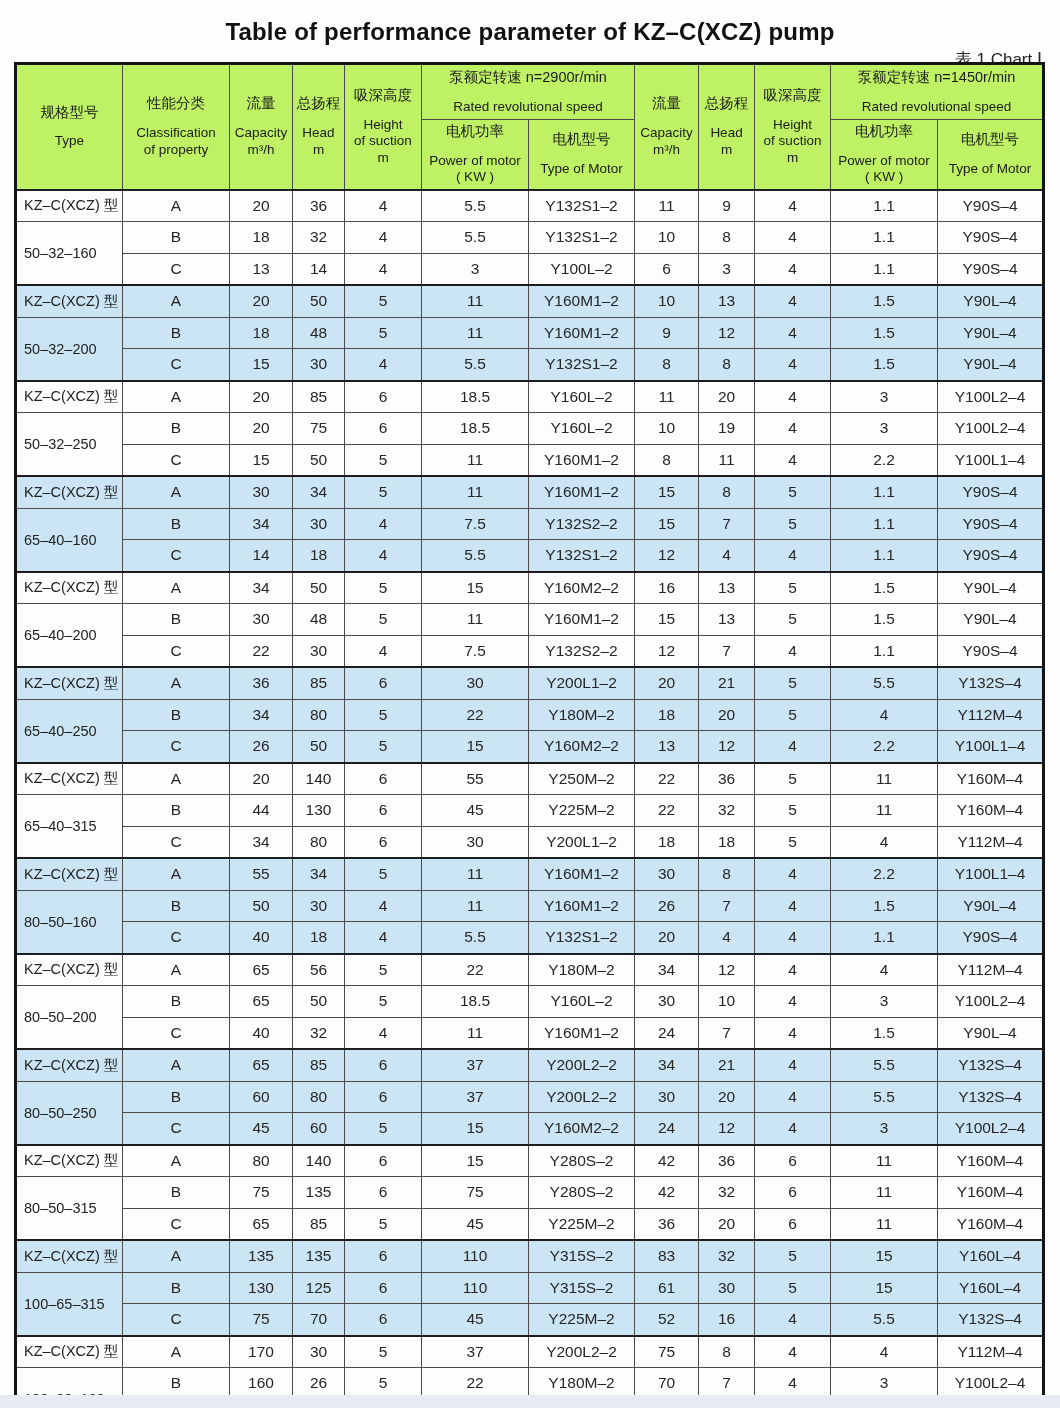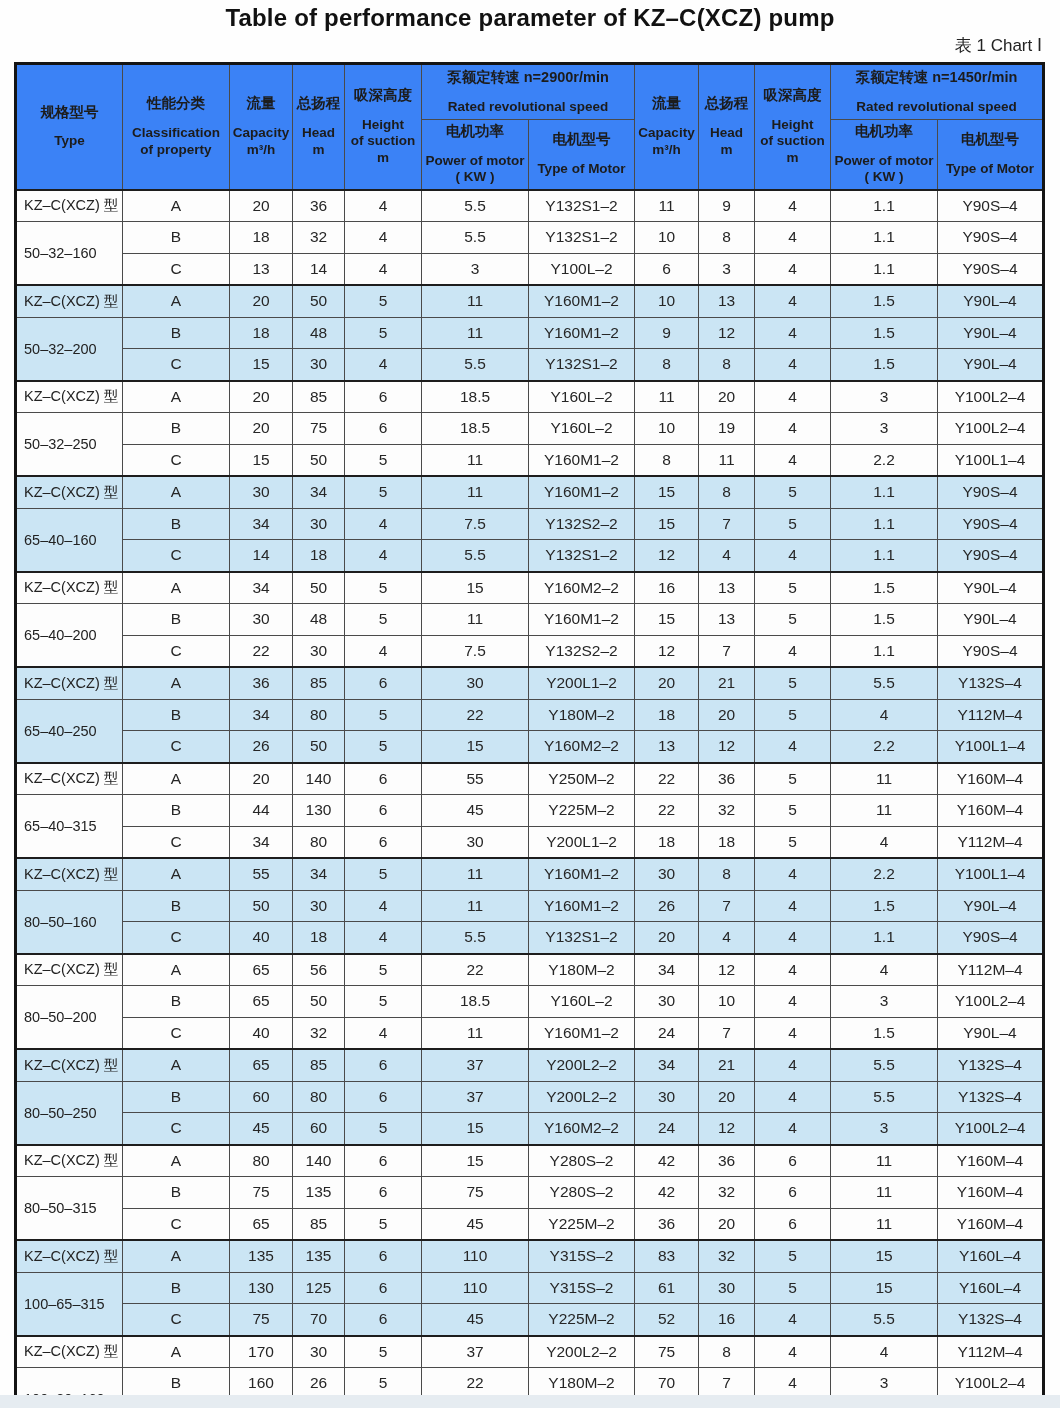--- a/index.html
+++ b/index.html
@@ -9,26 +9,26 @@
     font-family: "Liberation Sans", "DejaVu Sans", sans-serif;
     color: #1f1f1f;
     overflow: hidden;
     position: relative;
   }
   .page-title {
     text-align: center;
     font-size: 24px;
     font-weight: bold;
     color: #111;
-    padding-top: 4px;
+    padding-top: 18px;
     letter-spacing: 0.2px;
   }
   .chart-label {
     position: absolute;
-    top: 34px;
+    top: 48px;
     right: 18px;
     font-size: 17px;
     color: #222;
   }
   table.perf-table {
     position: absolute;
     top: 62px;
     left: 14px;
     width: 1028px;
     border-collapse: collapse;
@@ -36,22 +36,22 @@
     border: 3px solid #141414;
   }
   .perf-table th, .perf-table td {
     border: 1px solid #4a4a4a;
     text-align: center;
     vertical-align: middle;
     padding: 0 2px;
     overflow: hidden;
   }
   .perf-table thead th {
-    background: #3b82f6;
-    font-weight: bold;
+    background: #bef264;
+    font-weight: normal;
     font-size: 13.5px;
     line-height: 1.22;
     color: #1c1c1c;
   }
   .th-zh { font-size: 14.5px; white-space: pre-line; }
   .th-en { white-space: pre-line; margin-top: 12px; }
   .th-gap { }
   .tier1 { height: 56px; }
   .tier2 { height: 70px; }
   .perf-table tbody td {

